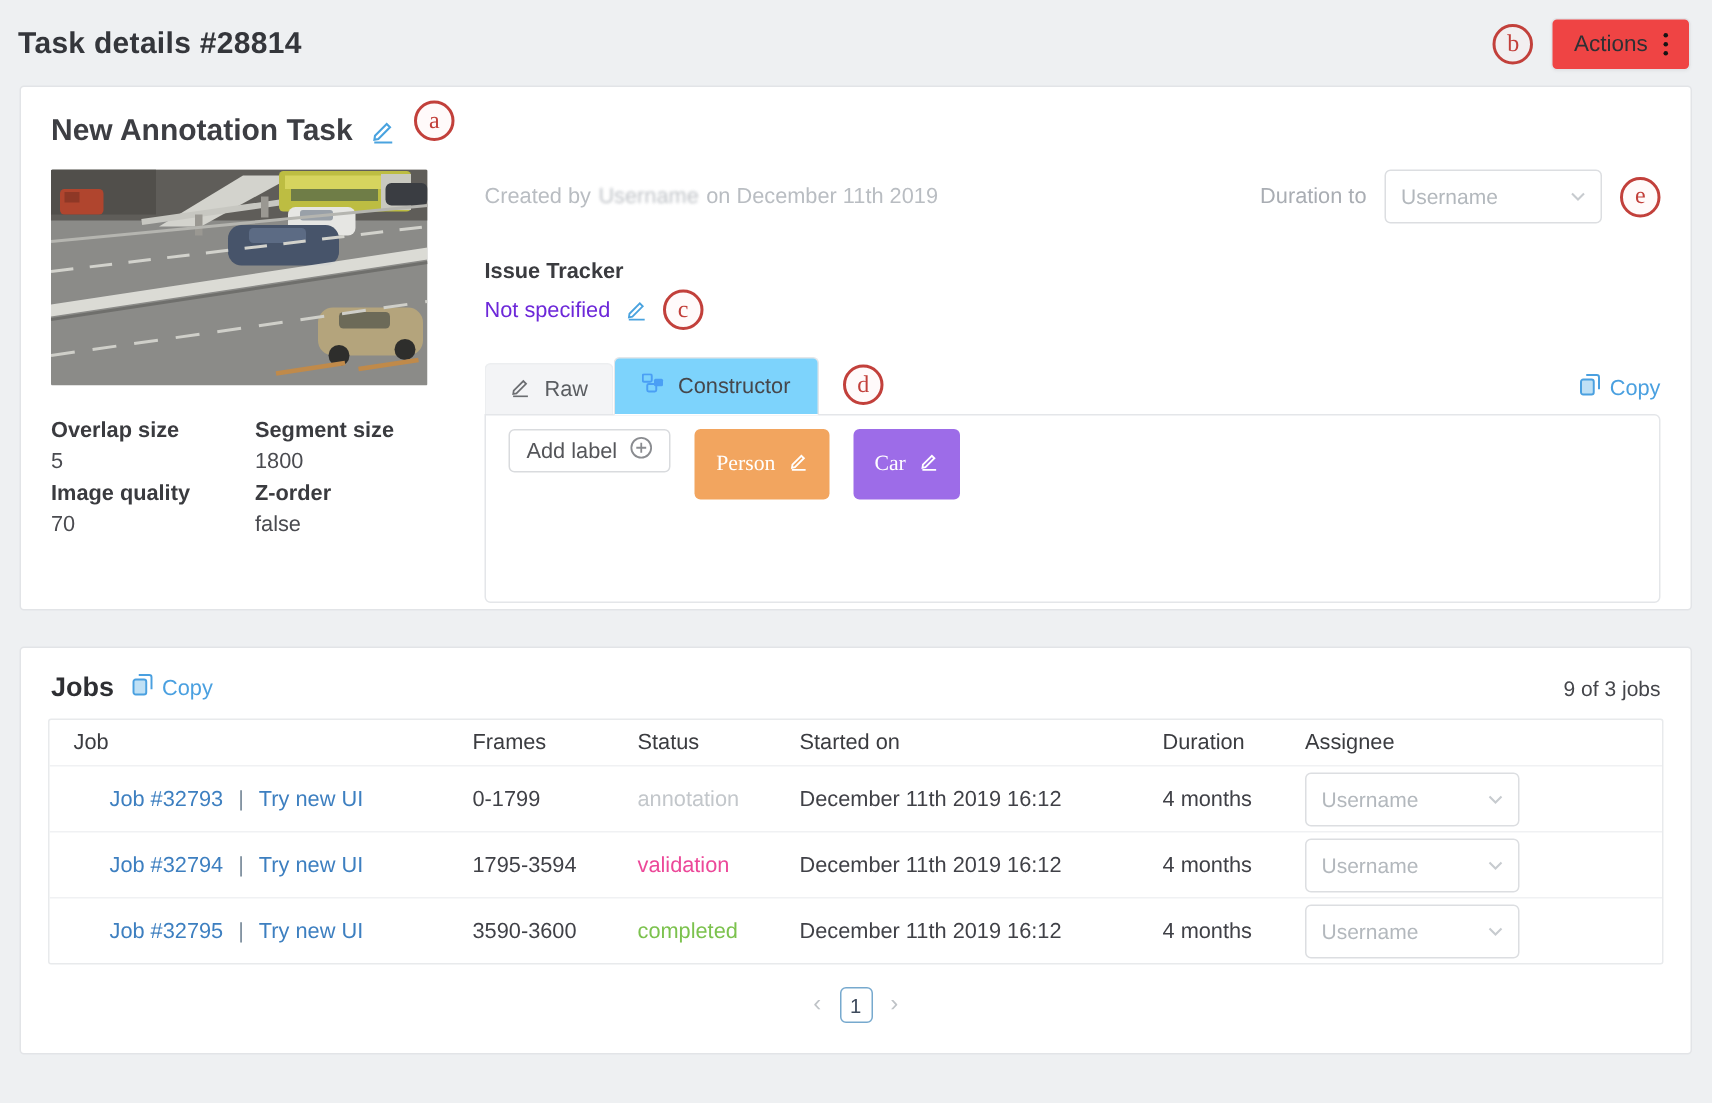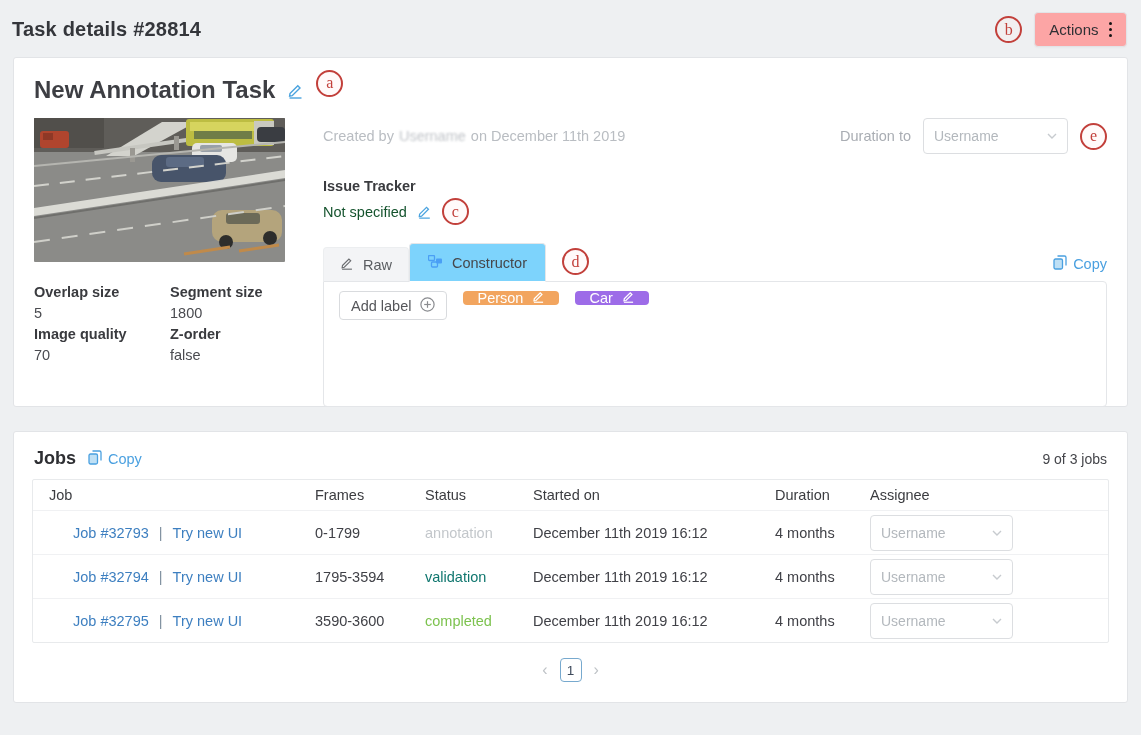--- a/index.html
+++ b/index.html
@@ -4,39 +4,39 @@
 <style>
   * { margin:0; padding:0; box-sizing:border-box; }
   html,body { width:1141px; height:735px; }
   body { font-family:"Liberation Sans", sans-serif; background:#eef0f2; color:#3c3d42; }
   .page { width:1141px; height:735px; overflow:hidden; position:relative; }
 
   
   .page-header { display:flex; justify-content:space-between; align-items:center; padding:12px 14px 10px 12px; }
   .page-title { font-size:20px; font-weight:700; color:#34363b; letter-spacing:.2px; }
   .header-right { display:flex; align-items:center; gap:12px; }
-  .actions-btn { display:flex; align-items:center; gap:10px; background:#fca5a5; border:1px solid #e2e4e7; border-radius:4px;
+  .actions-btn { display:flex; align-items:center; gap:10px; background:#ef4444; border:1px solid #e2e4e7; border-radius:4px;
                  padding:8px 14px; font-size:15px; color:#2f3034; cursor:pointer; box-shadow:0 1px 2px rgba(0,0,0,.03);
                  font-family:inherit; }
   .dots-icon { display:inline-flex; flex-direction:column; gap:2.5px; }
   .dots-icon i { width:3.5px; height:3.5px; border-radius:50%; background:#141414; }
 
   
   .callout { display:inline-flex; align-items:center; justify-content:center; width:27px; height:27px;
              border:2px solid; border-radius:50%; font-size:16px; line-height:1; flex:0 0 auto;
              background:rgba(255,235,235,.25); font-family:"Liberation Serif", serif; }
 
   
   .card { background:#fff; border:1px solid #e2e4e7; border-radius:3px; margin:0 13px; }
   .task-card { padding:18px 20px 20px; height:350px; }
   .jobs-card { margin-top:24px; padding:14px 18px 16px; height:272px; }
 
   
   .task-name-row { display:flex; align-items:center; gap:12px; }
-  .task-name { font-size:24px; font-weight:700; color:#3d3e43; }
+  .task-name { font-size:20px; font-weight:700; color:#3d3e43; }
   .icon-btn { display:inline-flex; align-items:flex-end; cursor:pointer; background:none; border:none; padding:0; }
 
   
   .task-body { display:flex; gap:38px; margin-top:14px; }
   .left-col { width:251px; flex:0 0 251px; }
   .thumb { width:251px; height:144px; display:block; border-radius:1px; }
   .meta-grid { display:grid; grid-template-columns:136px 1fr; margin-top:20px; font-size:14.5px; row-gap:0; }
   .meta-cell .m-label { font-weight:700; color:#3a3b3f; line-height:21px; }
   .meta-cell .m-value { color:#4a4b50; line-height:21px; }
 
@@ -47,40 +47,40 @@
   .assigned { display:flex; align-items:center; gap:12px; }
   .assigned-label { font-size:14.5px; color:#a9adb3; }
   .fake-select { display:flex; align-items:center; justify-content:space-between; width:145px; height:36px;
                  border:1px solid #dcdee1; border-radius:4px; background:#fff; padding:0 10px; cursor:pointer;
                  font-size:14px; color:#b3b8bd; }
   .chev { color:#c7cbcf; display:inline-flex; }
 
   .issue-tracker { margin-top:24px; }
   .it-label { font-size:14.5px; font-weight:700; color:#3a3b3f; }
   .it-value-row { display:flex; align-items:center; gap:10px; margin-top:4px; }
-  .it-value { font-size:14.5px; color:#14532d; }
+  .it-value { font-size:14.5px; color:#6d28d9; }
 
   
   .tabs-row { display:flex; align-items:flex-end; margin-top:18px; }
   .tab { display:inline-flex; align-items:center; gap:9px; font-size:14.5px; cursor:pointer; }
   .tab-inactive { background:#f3f4f6; border:1px solid #eceef0; border-bottom:none; border-radius:4px 4px 0 0;
                   padding:8px 16px; color:#5a5d61; height:34px; }
   .tab-active { background:#7dd3fc; border:1px solid #e4e6e9; border-bottom:1px solid #fff; border-radius:4px 4px 0 0;
                 padding:18px 18px; color:#46474b; height:39px; margin-bottom:-1px; position:relative; z-index:2; }
   .tabs-row .callout { margin-left:16px; margin-bottom:6px; }
   .tabs-spacer { flex:1; }
   .copy-link { display:inline-flex; align-items:center; gap:6px; color:#4aa0e0; font-size:14.5px; cursor:pointer; margin-bottom:8px; }
 
   .labels-box { border:1px solid #e4e6e9; border-radius:0 4px 4px 4px; height:126px; padding:9px 15px;
                 display:flex; align-items:flex-start; gap:16px; }
   .add-label-btn { display:inline-flex; align-items:center; gap:9px; border:1px solid #d9dbde; border-radius:4px;
                    background:#fff; padding:5px 11px; font-size:14.5px; color:#55565a; cursor:pointer; height:29px;
                    font-family:inherit; }
   .label-tag { display:inline-flex; align-items:center; gap:9px; border:none; border-radius:4px; padding:5px 14px;
-               font-size:14.5px; color:#fff; cursor:pointer; height:14px; font-family:Liberation Sans, sans-serif; }
+               font-size:14.5px; color:#fff; cursor:pointer; height:47px; font-family:Liberation Serif, serif; }
 
   
   .jobs-header { display:flex; align-items:center; gap:12px; padding:2px 2px 0; }
   .jobs-title { font-size:18px; font-weight:700; color:#2e2f33; }
   .jobs-spacer { flex:1; }
   .jobs-count { font-size:14px; color:#44454a; }
 
   .jobs-table { border:1px solid #e8eaec; border-radius:2px; margin-top:10px; }
   .trow, .thead { display:grid; grid-template-columns:266px 110px 108px 242px 95px 1fr; align-items:center; padding-left:16px; }
   .thead { height:30px; font-size:14.5px; color:#3b3c40; }
@@ -337,21 +337,21 @@
         </div>
       </div>
 
       <div class="trow">
         <div class="job-cell">
           <a class="tlink">Job #32794</a>
           <span class="divider">|</span>
           <a class="tlink">Try new UI</a>
         </div>
         <span>1795-3594</span>
-        <span class="status" style="color: #0f766e;">validation</span>
+        <span class="status" style="color: #ec4899;">validation</span>
         <span>December 11th 2019 16:12</span>
         <span>4 months</span>
         <div class="fake-select row-select">
           <span>Username</span>
           <span class="chev">
             <svg width="10" height="6" viewBox="0 0 10 6">
                 <path d="M1 1 L5 5 L9 1" fill="none" stroke="currentColor" stroke-width="1.4"></path>
               </svg>
           </span>
         </div>

